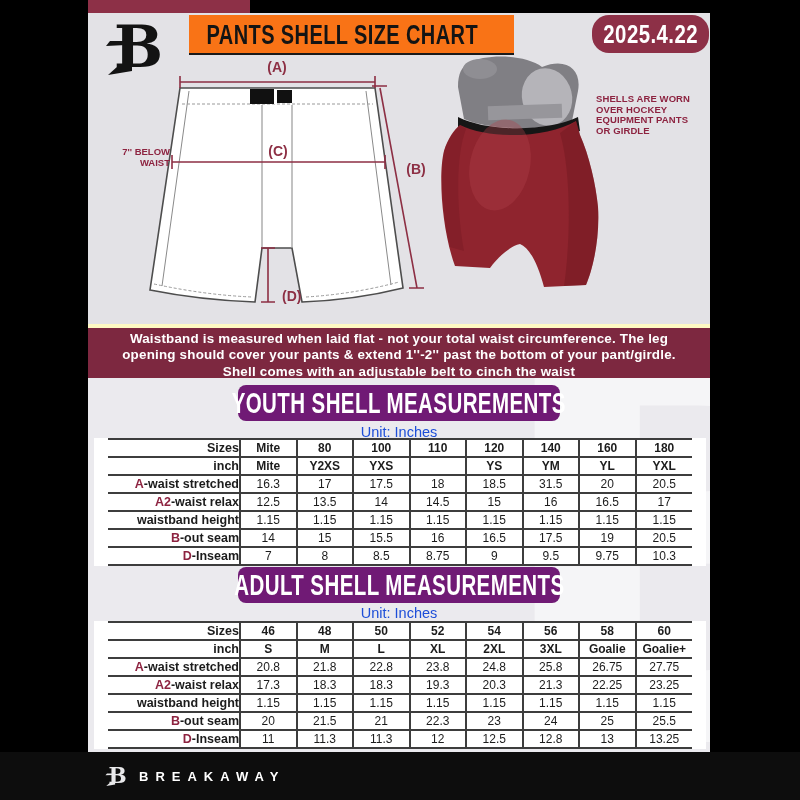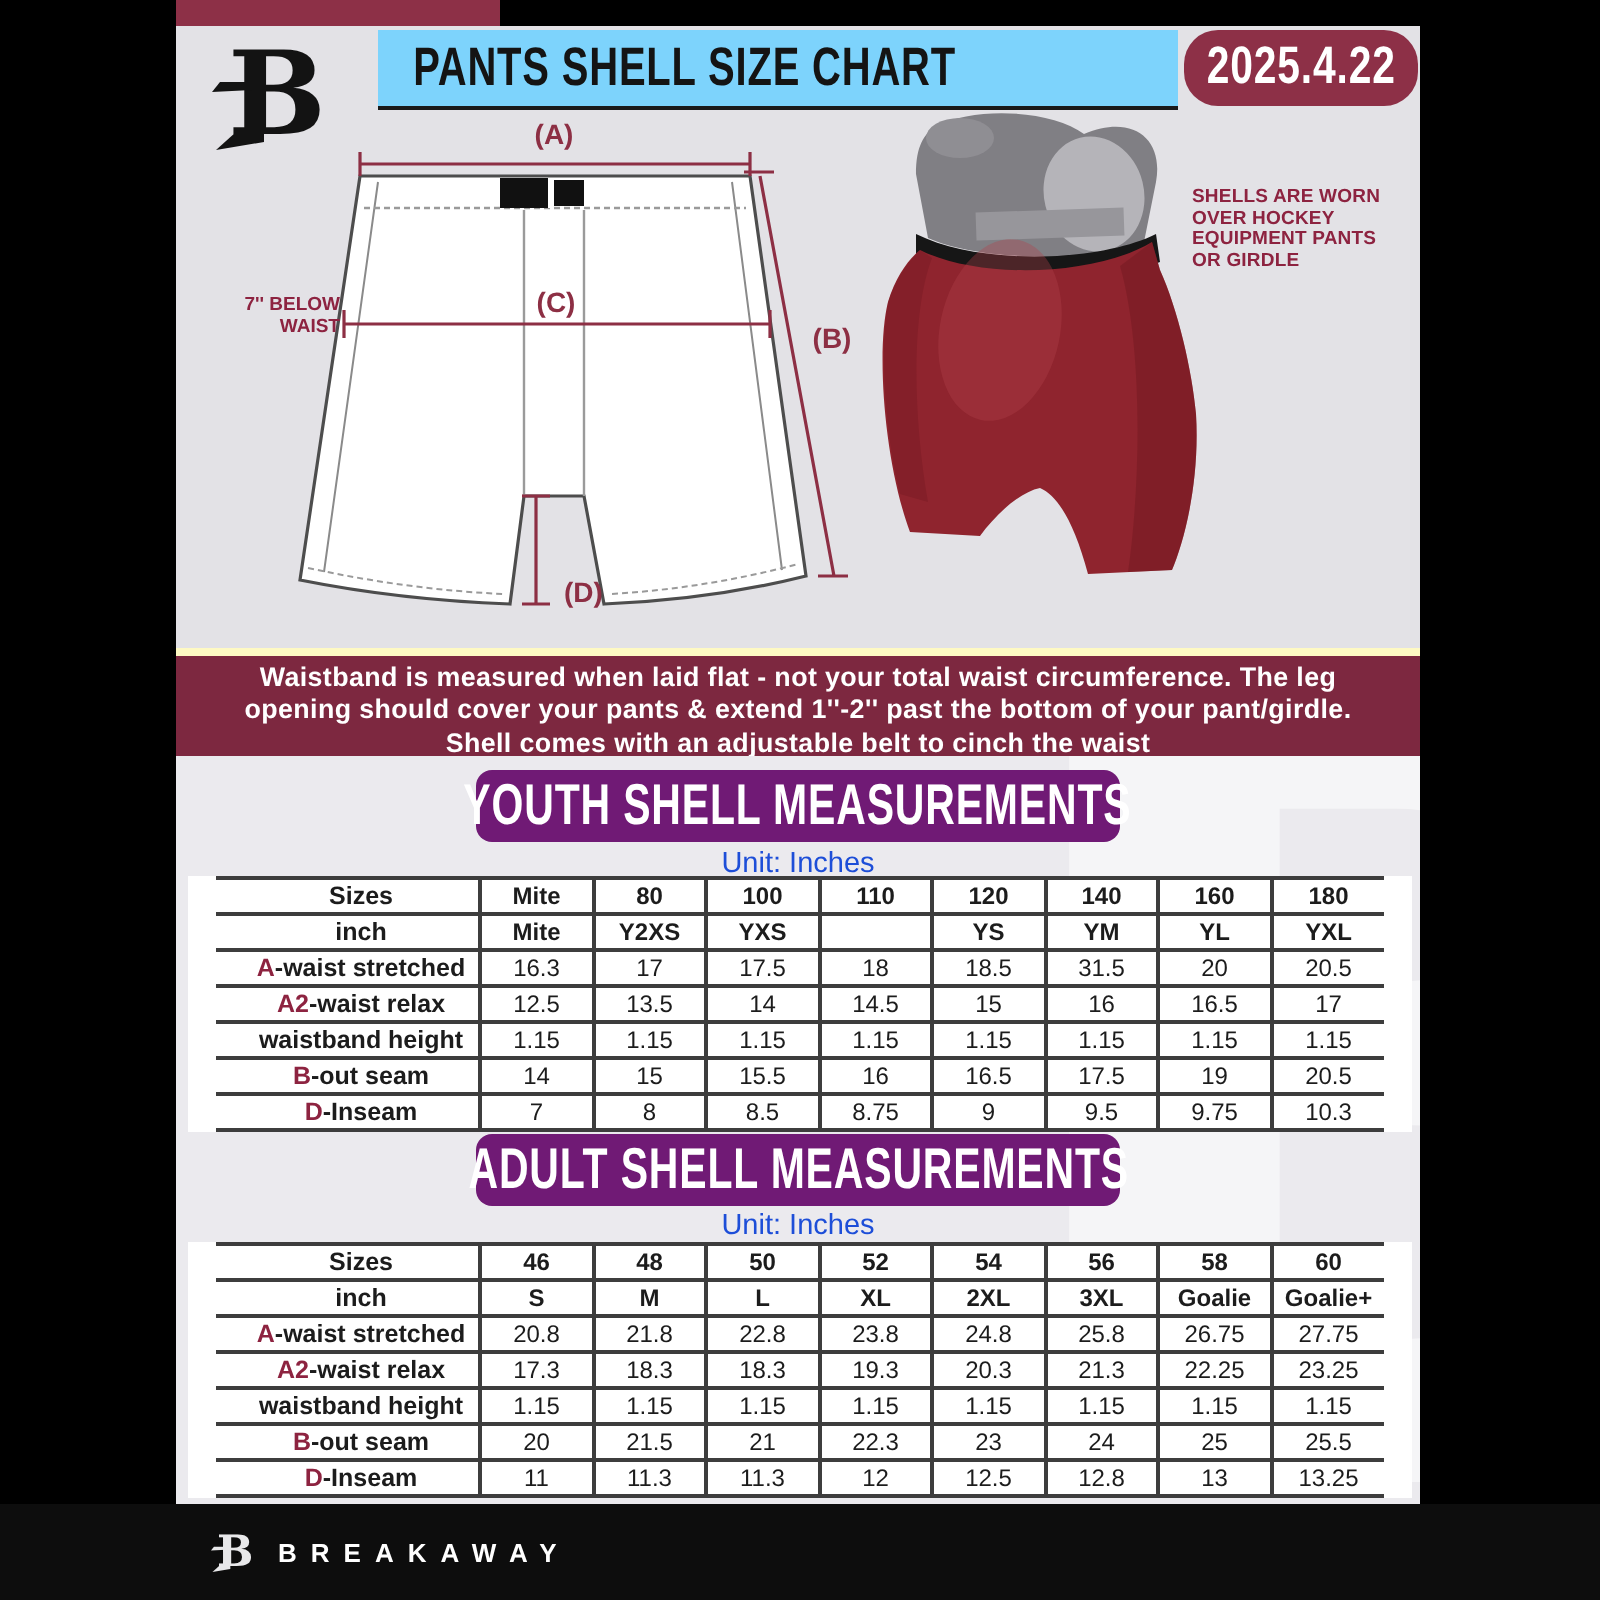--- a/index.html
+++ b/index.html
@@ -6,21 +6,21 @@
   body{
     width:800px;height:800px;background:#000;position:relative;overflow:hidden;
     font-family:"Liberation Sans",sans-serif;
   }
   .content{position:absolute;left:88px;top:0;width:622px;height:800px;overflow:hidden;}
   .accent-top{position:absolute;left:0;top:0;width:162px;height:13px;background:#8d3047;}
 
   
   .hero{position:absolute;left:0;top:13px;width:622px;height:311px;background:#e3e2e6;}
   .brand-logo{position:absolute;left:14px;top:0px;}
-  .title-bar{position:absolute;left:101px;top:2px;width:400px;height:38px;background:#7dd3fc;
+  .title-bar{position:absolute;left:101px;top:2px;width:325px;height:38px;background:#f97316;
     box-shadow:0 2px 0 #1a1a1a;display:flex;align-items:center;}
   .title-bar span{font-size:25px;font-weight:700;color:#141414;white-space:nowrap;
     transform:scaleX(.8) scaleY(1.08);transform-origin:left center;padding-left:22px;letter-spacing:.5px;}
   .date-box{position:absolute;left:504px;top:2px;width:117px;height:38px;background:#8d3047;
     display:flex;align-items:center;justify-content:center;border-radius:17px;}
   .date-box span{font-size:24px;font-weight:700;color:#fff;transform:scaleX(.85) scaleY(1.1);letter-spacing:.5px;}
   .diagram{position:absolute;left:22px;top:45px;}
   .photo{position:absolute;left:342px;top:42px;}
   .photo-caption{position:absolute;left:508px;top:81px;width:106px;
     color:#8d2340;font-size:9.5px;font-weight:700;line-height:10.5px;letter-spacing:.1px;}
@@ -43,21 +43,21 @@
   .banner-adult{position:absolute;left:150px;top:189px;}
   .unit{position:relative;text-align:center;font-size:14.5px;color:#1d4ed8;font-weight:500;margin-top:3px;}
   .unit-adult{position:absolute;left:0;top:227px;width:622px;margin:0;}
   .size-panel{position:absolute;left:6px;width:612px;background:#fff;}
   .panel-youth{top:60px;}
   .panel-adult{top:243px;}
   table.size-table{border-collapse:collapse;table-layout:fixed;width:584px;margin:0 14px;}
   table.size-table td{border-top:2px solid #3d3d3d;border-bottom:2px solid #3d3d3d;
     height:16px;font-size:12px;text-align:center;padding:0;color:#1c1c1c;}
   table.size-table td:not(:first-child){border-left:2px solid #3d3d3d;}
-  table.size-table td.lbl{text-align:center;padding-left:14px;font-weight:700;font-size:12.5px;}
+  table.size-table td.lbl{text-align:right;padding-left:14px;font-weight:700;font-size:12.5px;}
   table.size-table tr.hdr td{font-weight:700;}
   table.size-table .accent{color:#8d2340;}
   col.c-lbl{width:132px;}
 
   
   .footer{position:absolute;left:0;top:752px;width:800px;height:48px;background:#0d0d0d;}
   .footer-brand{position:absolute;left:104px;top:50%;transform:translateY(-50%);
     display:flex;align-items:center;gap:9px;}
   .footer-brand .wordmark{color:#fff;font-size:13px;font-weight:700;letter-spacing:7px;}
   .footer-note{position:absolute;left:260px;top:0;width:450px;height:48px;background:#8a3149;

